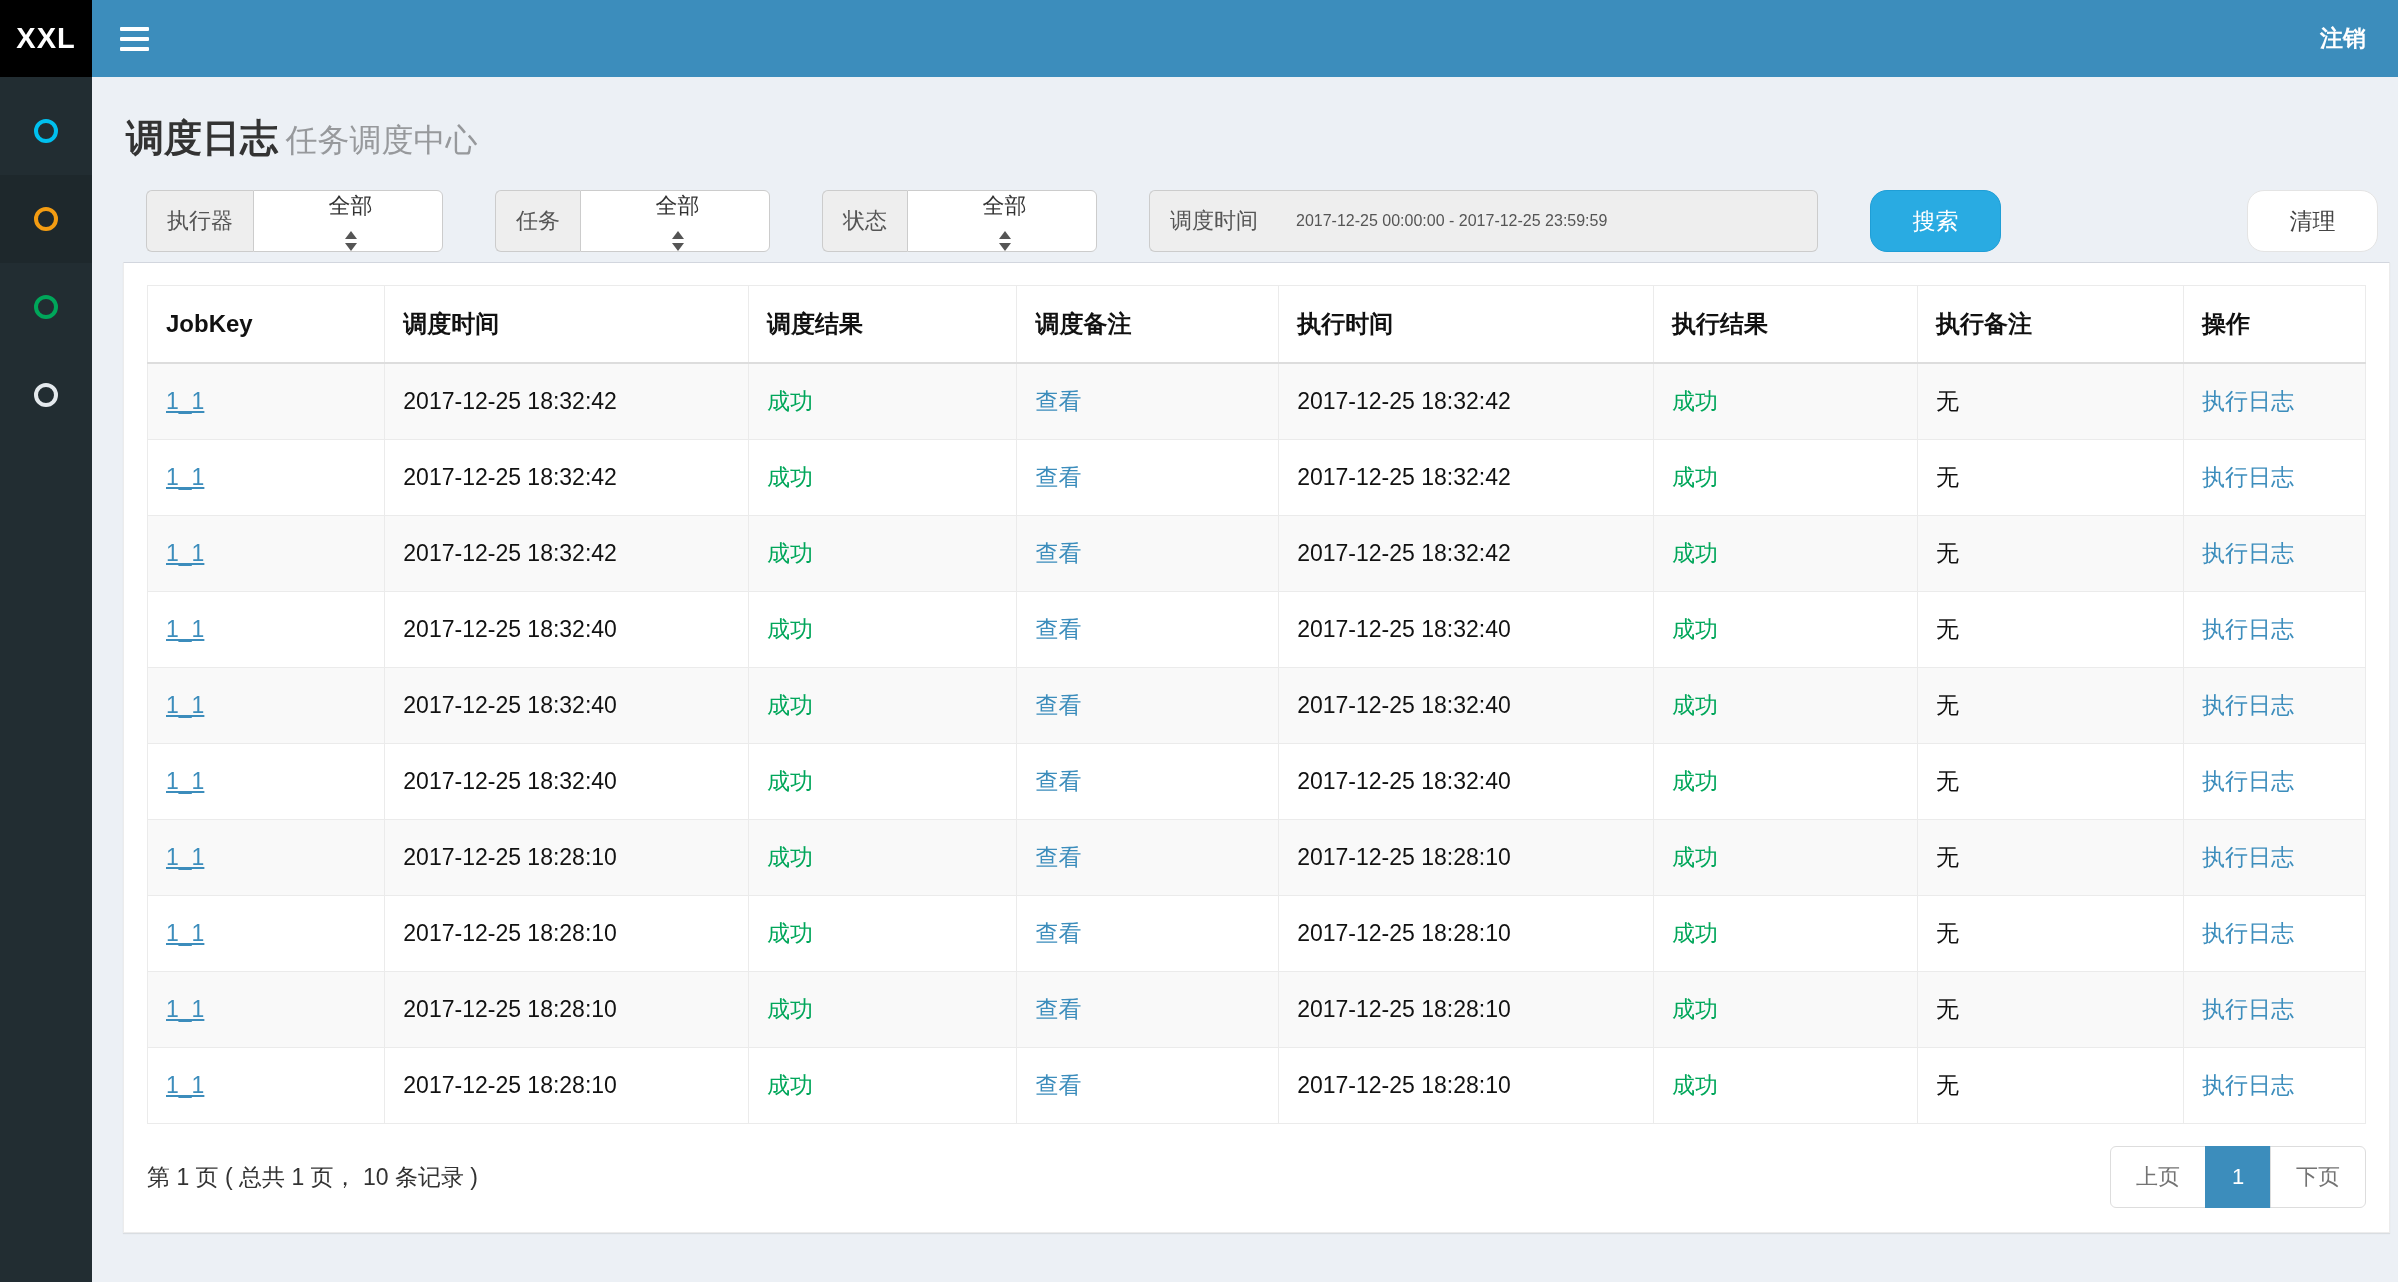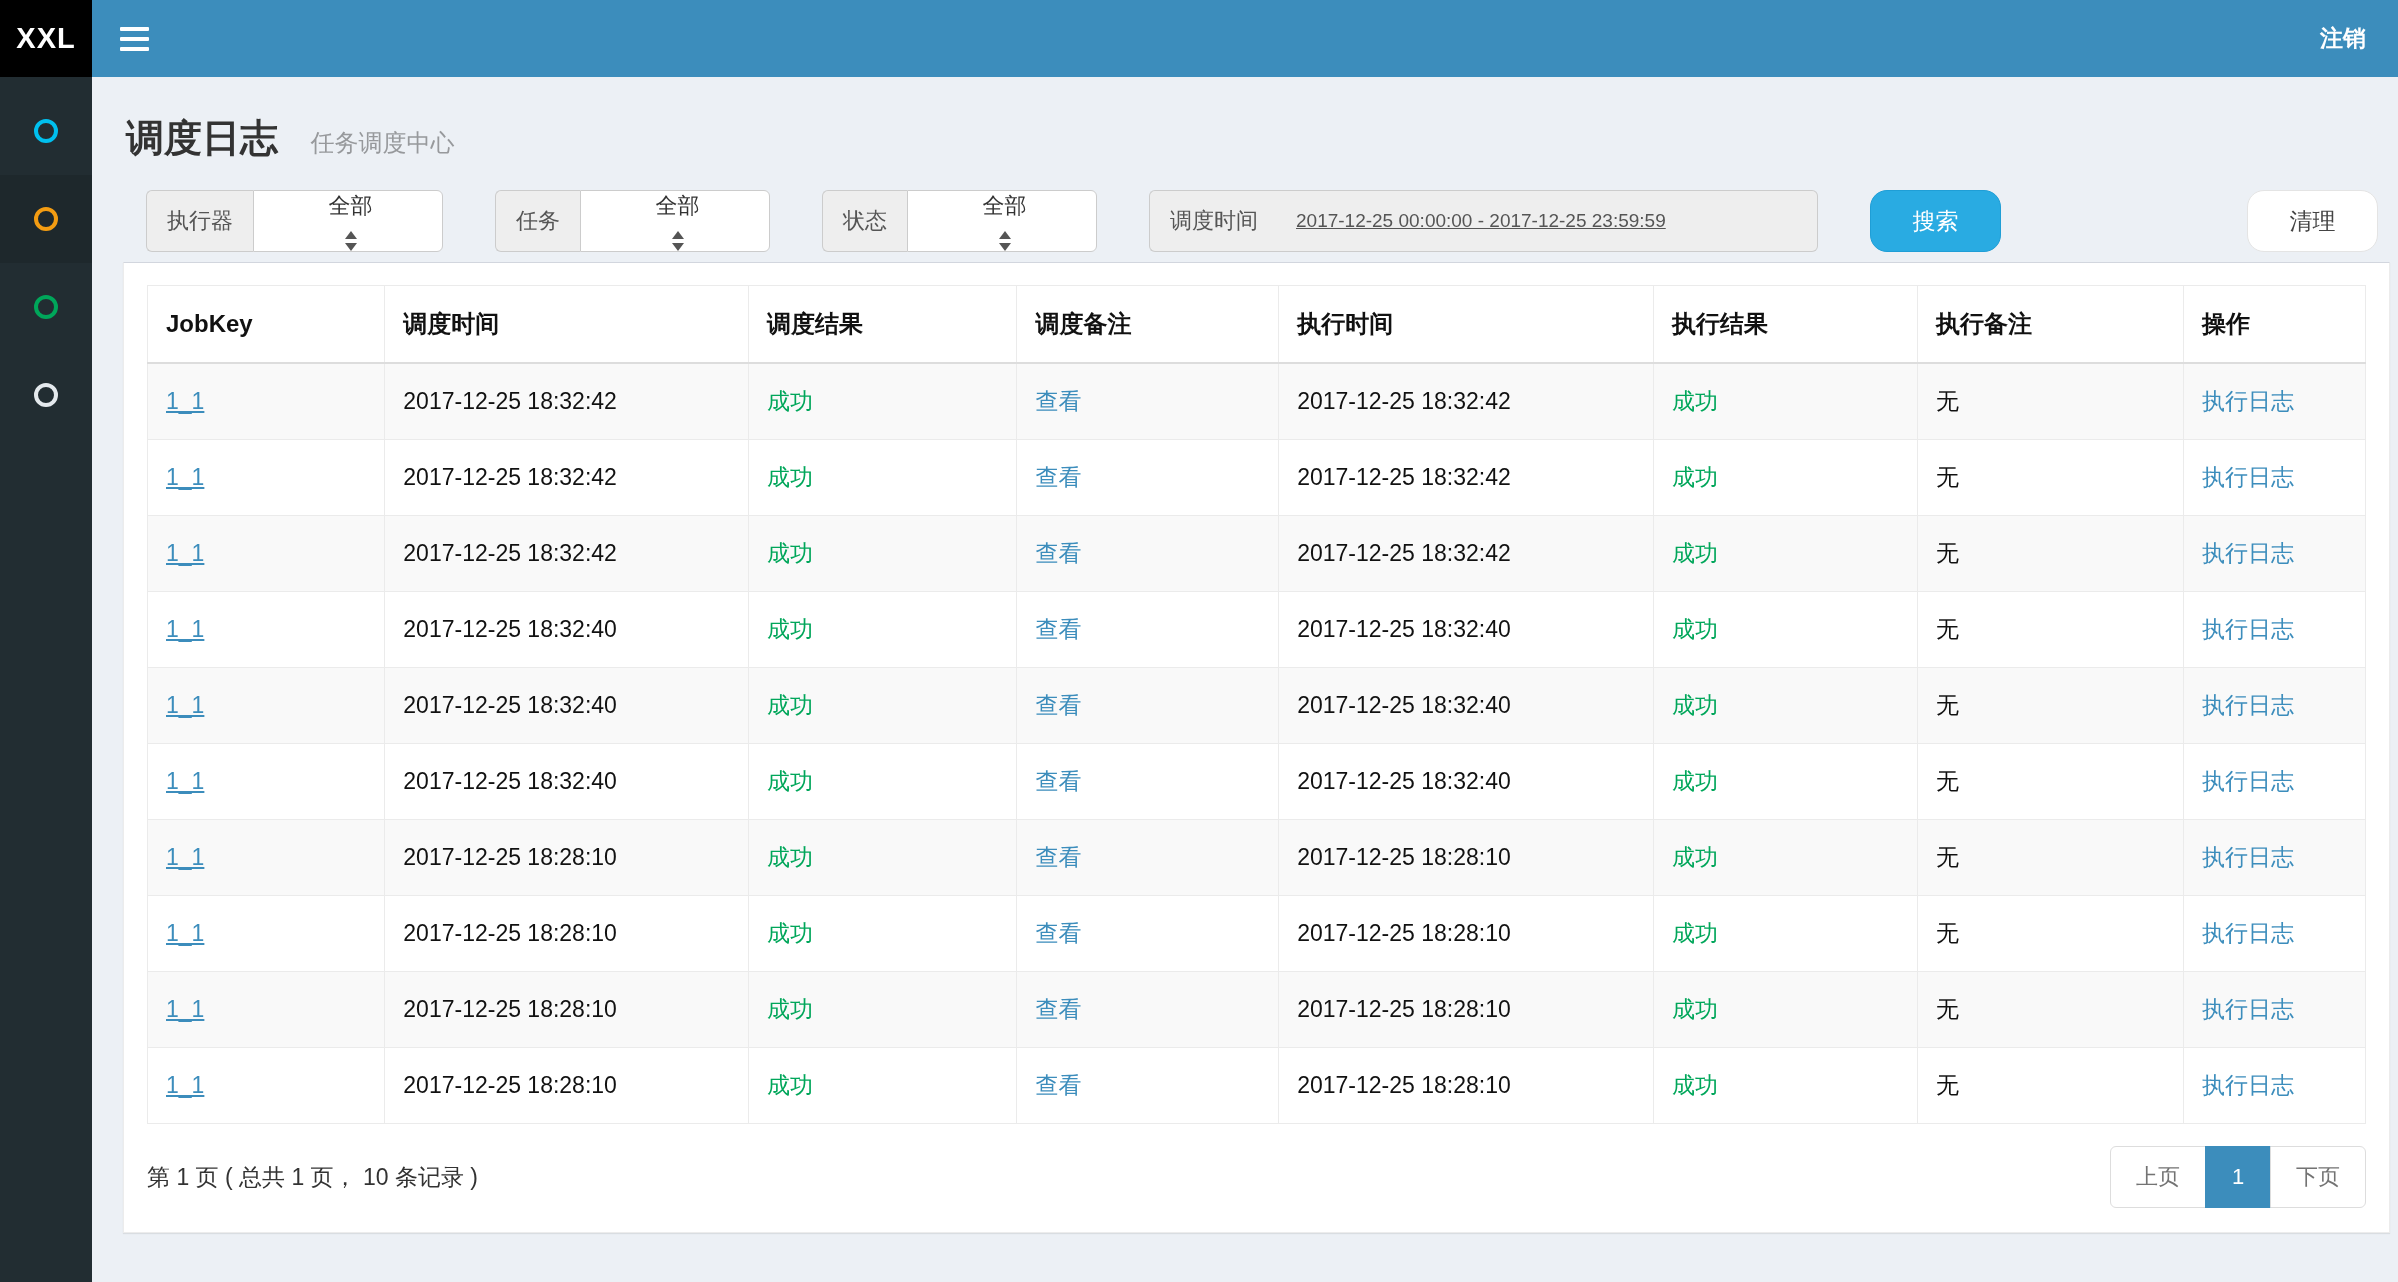--- a/index.html
+++ b/index.html
@@ -24,42 +24,42 @@
   }
   
   .sidebar { position: absolute; top: 77px; left: 0; bottom: 0; width: 92px; background: #222d32; padding-top: 10px; }
   .side-item { height: 88px; display: flex; align-items: center; justify-content: center; cursor: pointer; }
   .side-item.active { background: #1e282c; }
   .circle-icon { width: 24px; height: 24px; border-radius: 50%; border: 4px solid currentColor; display: inline-block; }
   
   .content { margin-left: 92px; padding: 0 8px 0 31px; }
   .page-header { padding: 36px 3px 26px; }
   .page-title { font-size: 38px; font-weight: 700; color: #333; }
-  .page-subtitle { font-size: 24px; color: #97999c; margin-left: 28px; }
+  .page-subtitle { font-size: 32px; color: #97999c; margin-left: 3px; }
   
   .filters { display: flex; align-items: center; margin: 0 12px 10px 23px; }
   .input-group { display: flex; height: 62px; margin-right: 52px; }
   .addon {
     background: #eee; border: 1px solid #ccc; border-right: none; color: #555;
     font-size: 22px; display: flex; align-items: center; padding: 0 20px;
     border-radius: 6px 0 0 6px; white-space: nowrap;
   }
   .select {
     background: #fff; border: 1px solid #ccc; border-radius: 0 6px 6px 0;
     display: flex; align-items: center; justify-content: space-between;
     padding: 0 12px 0 17px; font-size: 22px; color: #333; width: 190px; cursor: pointer; flex-direction: column;
   }
   .select.standalone { border-radius: 6px; width: 92px; height: 56px; padding: 0 10px 0 14px; }
   .arrows { display: inline-flex; flex-direction: column; align-items: center; }
   .arrows .up { width: 0; height: 0; border-left: 6px solid transparent; border-right: 6px solid transparent; border-bottom: 8px solid #555; margin-bottom: 4px; }
   .arrows .down { width: 0; height: 0; border-left: 6px solid transparent; border-right: 6px solid transparent; border-top: 8px solid #555; }
   .time-input {
     height: 62px; width: 540px; border: 1px solid #ccc; border-left: none;
     border-radius: 0 6px 6px 0; background: #eee; color: #555;
-    font-size: 19px; padding: 10px 18px; font-family: "Liberation Sans", "DejaVu Sans", sans-serif; text-decoration: underline;
+    font-size: 16px; padding: 10px 18px; font-family: "Liberation Sans", "DejaVu Sans", sans-serif;
   }
   .btn { height: 62px; border-radius: 17px; font-size: 23px; cursor: pointer; border: none; font-family: inherit; }
   .btn-search { width: 131px; background: #29abe2; border: 1px solid #1f9ed6; color: #fff; }
   .btn-clear { width: 131px; background: #fff; border: 1px solid #e4e4e4; color: #444; margin-left: auto; }
   
   .box {
     background: #fff; border: 1px solid #ececec; border-top: 1px solid #d2d6de;
     box-shadow: 0 1px 1px rgba(0,0,0,0.08); padding: 22px 23px 24px;
   }
   .page-size { display: flex; align-items: center; font-size: 23px; color: #333; margin-bottom: 22px; }

